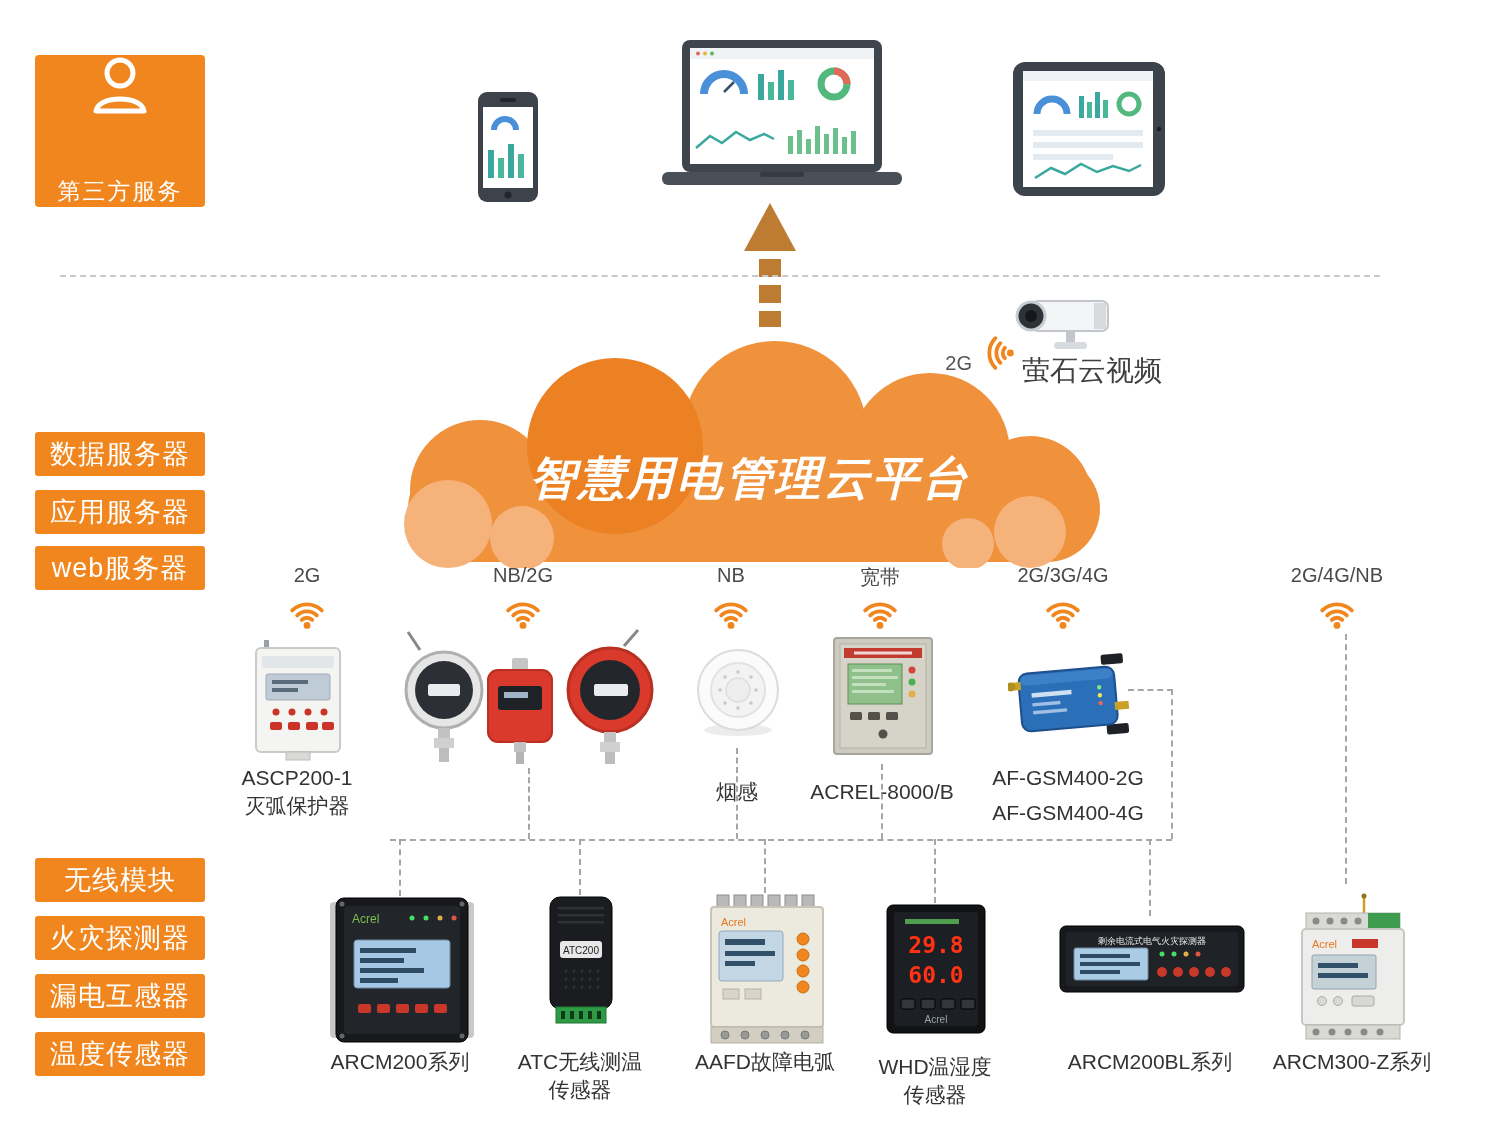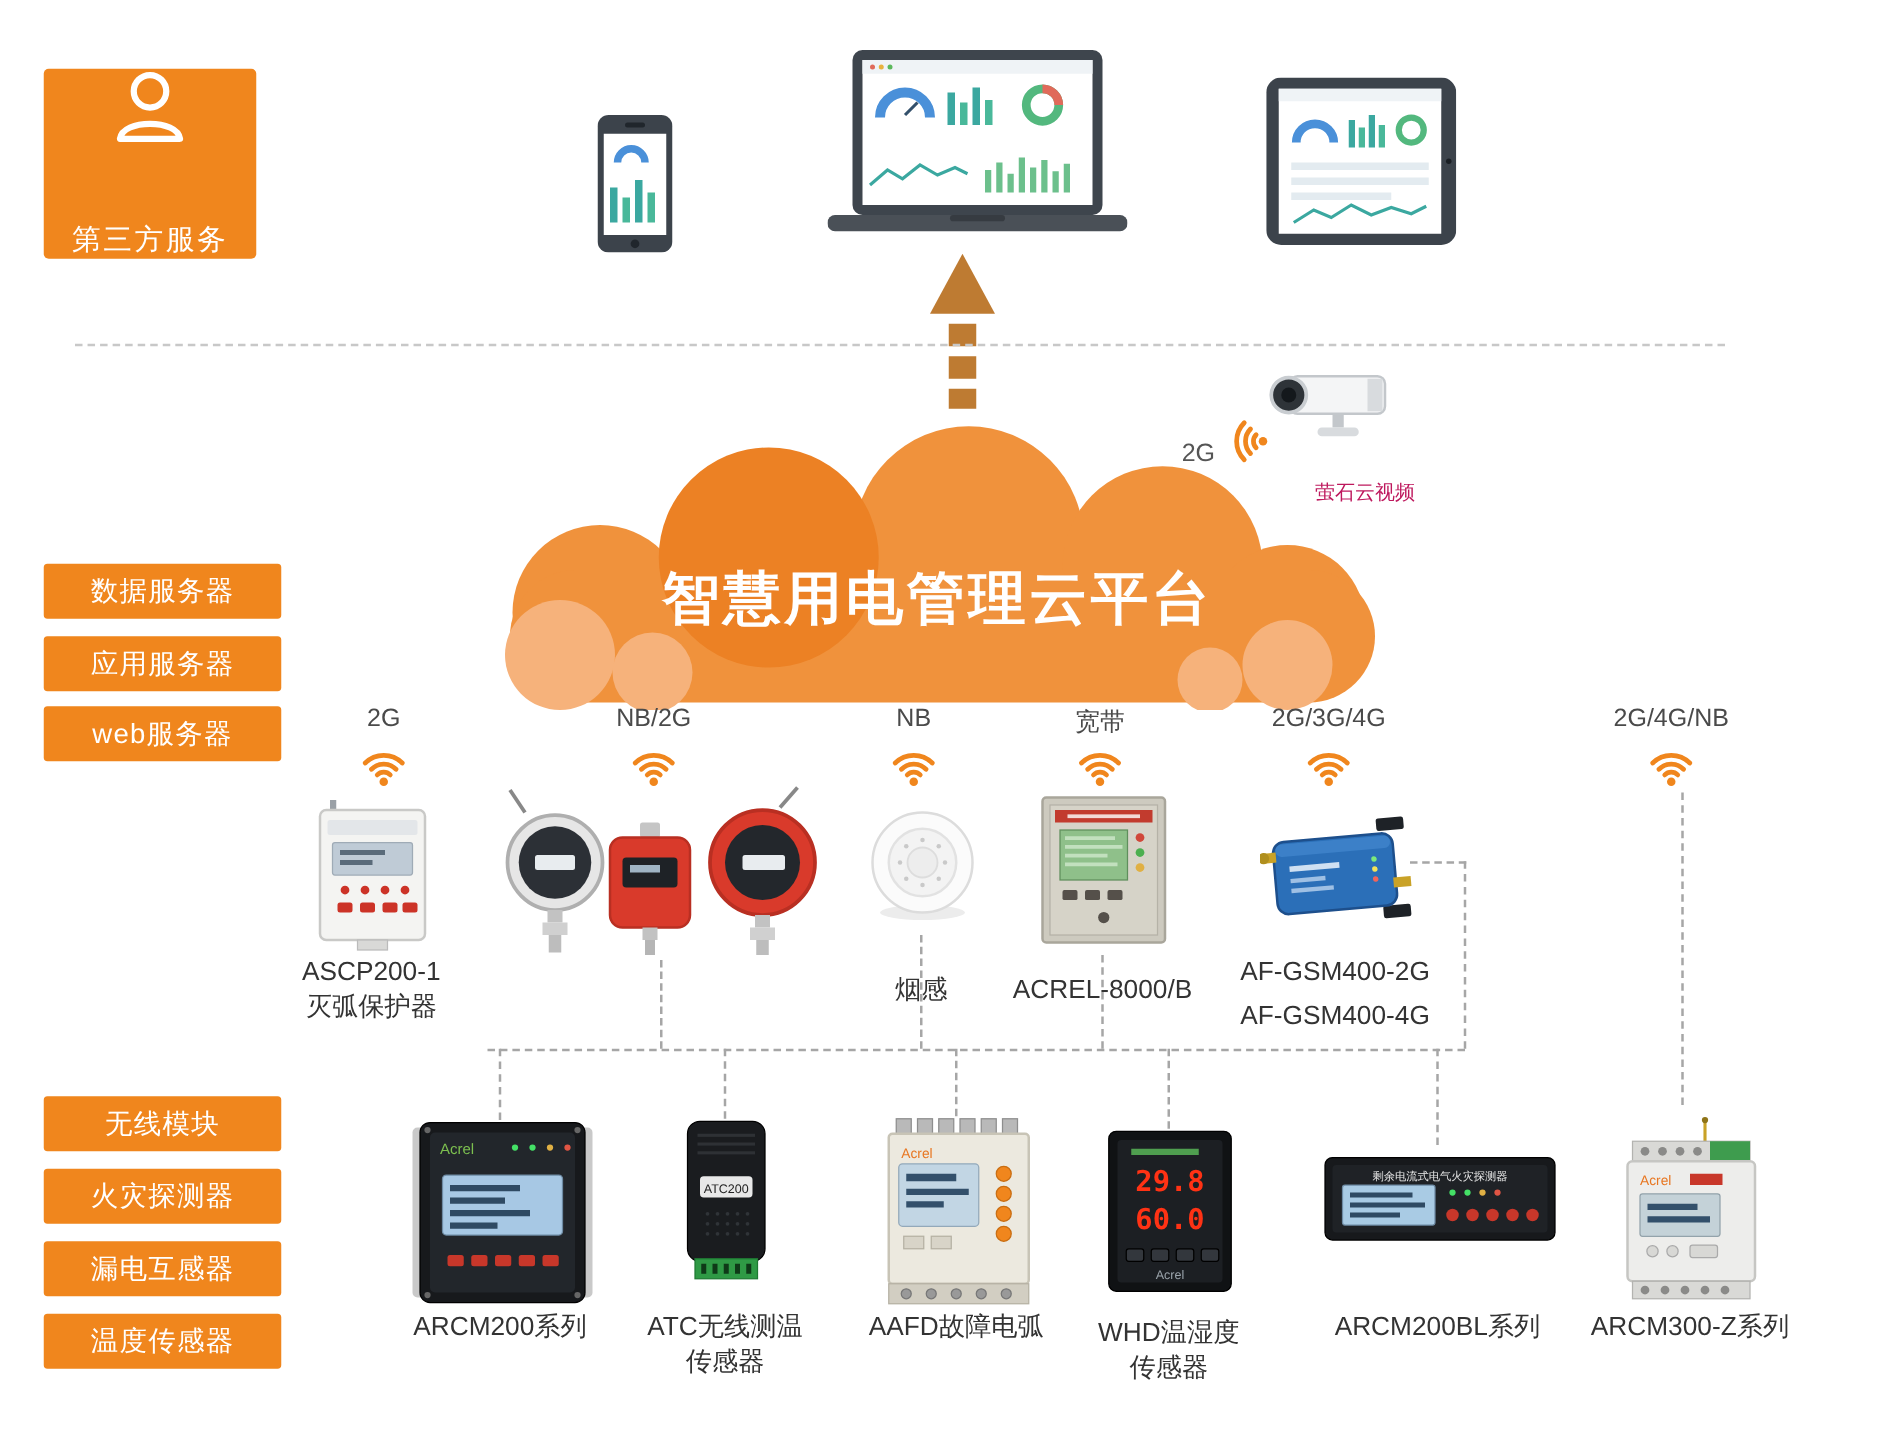--- a/index.html
+++ b/index.html
@@ -1,35 +1,35 @@
 <!DOCTYPE html>
 <html><head>
 <meta charset="utf-8">
 <style>
   * { margin:0; padding:0; box-sizing:border-box; }
   body { font-family:"Liberation Sans", sans-serif; background:#fff; }
   .canvas { position:relative; width:1504px; height:1146px; background:#fff; overflow:hidden; }
   .abs { position:absolute; }
   .obox {
-    position:absolute; left:35px; width:190px; height:44px;
-    background:#F0861D; color:#fff; font-size:22px;
+    position:absolute; left:35px; width:170px; height:44px;
+    background:#F0861D; color:#fff; font-size:27px;
     display:flex; align-items:center; justify-content:center;
-    border-radius:3px; letter-spacing:1px;margin-top:19px;
+    border-radius:3px; letter-spacing:1px;
   }
   .tp-box {
     position:absolute; left:35px; top:55px; width:170px; height:152px;
     background:#F0861D; border-radius:4px; color:#fff;
     display:flex; flex-direction:column; align-items:center; justify-content:space-between; gap:8px;
   }
   .tp-box .tp-label { font-size:23px; letter-spacing:2px; }
   .sig-label { position:absolute; top:564px; font-size:20px; color:#4a4a4a; text-align:center; }
   .dlabel { position:absolute; font-size:21px; color:#333; text-align:center; line-height:28px; }
   .cloud-title {
     position:absolute; left:430px; top:448px; width:640px;
-    text-align:center; font-size:46px; font-weight:bold; color:#fff; letter-spacing:3px;
+    text-align:center; font-size:46px; font-weight:bold; color:#fff; letter-spacing:3px;font-style:italic;
   }
   .vline { position:absolute; width:0; border-left:2px dashed #A6A6A6; }
   .hline { position:absolute; height:0; border-top:2px dashed #A6A6A6; }
   .separator { position:absolute; left:60px; top:275px; width:1320px; height:0; border-top:2px dashed #C8C8C8; }
   .wifi { display:block; }
   svg text { user-select:none; }
 </style>
 </head>
 <body>
 
@@ -129,21 +129,21 @@
       </svg>
   </div>
   <svg class="abs" style="left:1014px;top:292px" width="112" height="62" viewBox="0 0 112 62">
     <rect x="18" y="9" width="76" height="30" rx="6" fill="#F4F5F6" stroke="#C3C7CB" stroke-width="2"></rect>
     <rect x="80" y="11" width="12" height="26" fill="#D8DBDE"></rect>
     <circle cx="17" cy="24" r="14" fill="#2E3338" stroke="#C9CDD1" stroke-width="3"></circle>
     <circle cx="17" cy="24" r="6" fill="#14181C"></circle>
     <rect x="52" y="39" width="9" height="11" fill="#C3C7CB"></rect>
     <rect x="40" y="50" width="33" height="7" rx="3.5" fill="#D8DBDE"></rect>
   </svg>
-  <div class="abs" style="left:1022px;top:384px;width:140px;font-size:16px;color:#be185d;text-align:center">萤石云视频</div>
+  <div class="abs" style="left:1022px;top:352px;width:140px;font-size:28px;color:#404040;text-align:center">萤石云视频</div>
 
   <svg class="abs" style="left:330px;top:338px" width="800" height="230" viewBox="0 0 800 230">
     <g fill="#F0923C">
       <circle cx="150" cy="152" r="70"></circle>
       <circle cx="445" cy="95" r="92"></circle>
       <circle cx="600" cy="115" r="80"></circle>
       <circle cx="700" cy="160" r="62"></circle>
       <rect x="78" y="118" width="692" height="106" rx="53"></rect>
     </g>
     <circle cx="285" cy="108" r="88" fill="#EC8124"></circle>

